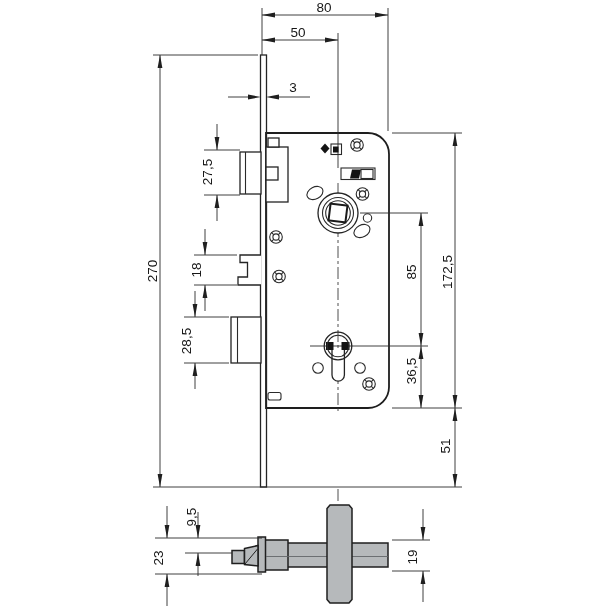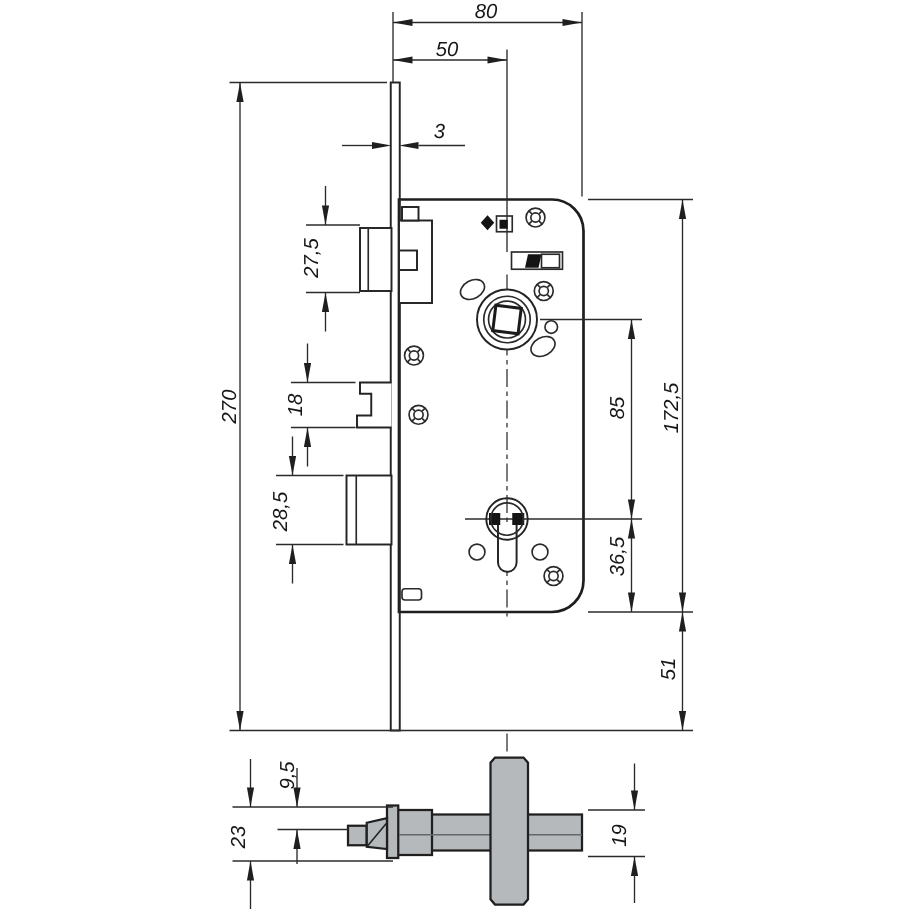--- a/index.html
+++ b/index.html
@@ -1,16 +1,16 @@
 <!DOCTYPE html>
 <html><head>
 <meta charset="utf-8">
 <style>
   html,body{margin:0;padding:0;background:#fff;}
-  .stage{width:610px;height:610px;position:relative;background:#ffffff;overflow:hidden;font-style:italic;}
+  .stage{width:610px;height:610px;position:relative;background:#ffffff;overflow:hidden;}
   svg{display:block;}
   .thin{stroke:#2b2b2b;stroke-width:0.9;fill:none;}
   .med{stroke:#242424;stroke-width:1.3;fill:none;}
   .shape{stroke:#1e1e1e;stroke-width:1.8;fill:#ffffff;}
   .part{stroke:#242424;stroke-width:1.3;fill:#ffffff;}
   .detail{stroke:#2a2a2a;stroke-width:1.1;fill:none;}
   .cl{stroke:#3a3a3a;stroke-width:0.9;fill:none;stroke-dasharray:12 3 3 3;}
   .arrow{fill:#1f1f1f;stroke:none;}
   .dark{fill:#141414;stroke:none;}
   .gray{fill:#b6b9bb;stroke:#1f1f1f;stroke-width:1.5;}

